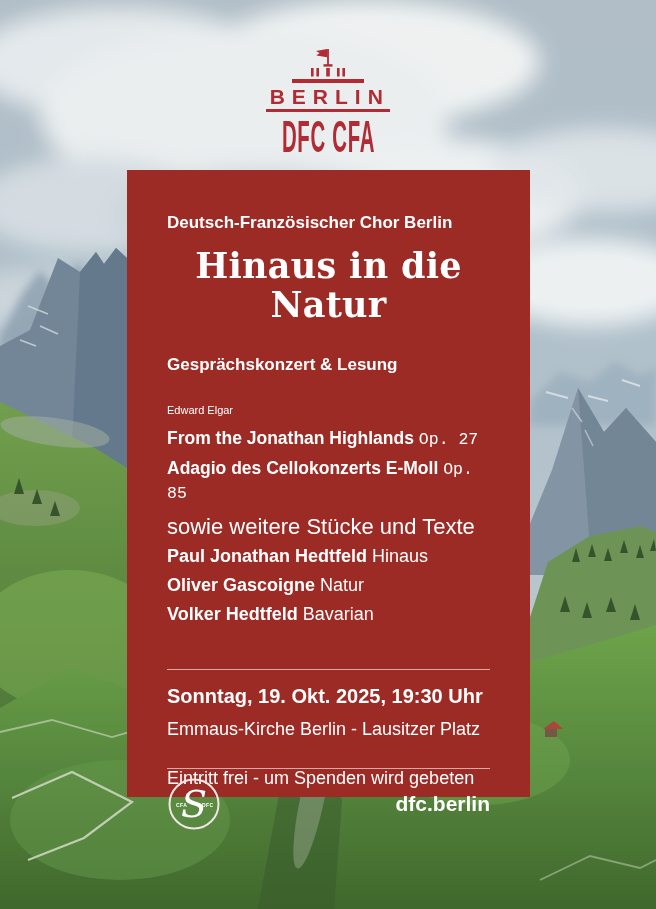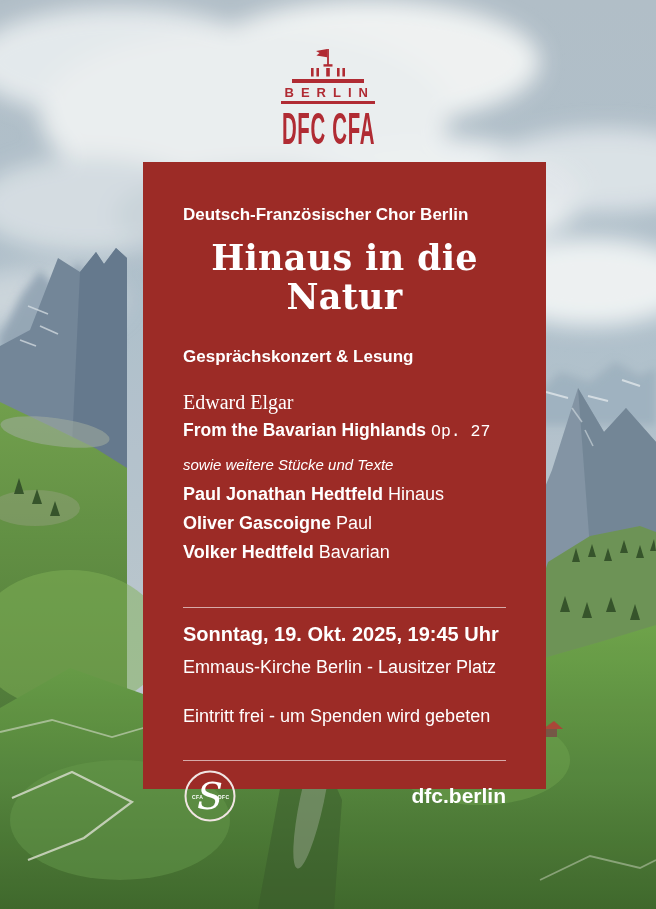--- a/index.html
+++ b/index.html
@@ -10,34 +10,34 @@
   *{box-sizing:border-box;}
   html,body{margin:0;padding:0;}
   body{width:656px;height:909px;font-family:"Liberation Sans",sans-serif;}
   .poster{position:relative;width:656px;height:909px;overflow:hidden;background:#b3c0ca;}
   .bg{position:absolute;left:0;top:0;width:656px;height:909px;display:block;}
 
   
   .brand{position:absolute;left:0;top:48px;width:656px;display:flex;flex-direction:column;align-items:center;color:var(--logo-red);}
   .brand .quad{display:block;margin-bottom:1px;}
   .brand .rule{width:72px;height:3.5px;background:var(--logo-red);margin-bottom:3px;}
-  .brand .city{font-weight:700;font-size:13px;letter-spacing:7px;text-indent:3.5px;border-bottom:3px solid var(--logo-red);padding-bottom:2px;line-height:1;}
+  .brand .city{font-weight:700;font-size:21px;letter-spacing:7px;text-indent:3.5px;border-bottom:3px solid var(--logo-red);padding-bottom:2px;line-height:1;}
   .brand .org{font-weight:700;font-size:30px;line-height:1;letter-spacing:1px;transform:scale(0.68,1.5);transform-origin:50% 12%;margin-top:4px;}
 
   
-  .card{position:absolute;left:127px;top:162px;width:403px;height:627px;background:var(--card-red);color:var(--text-white);padding:43px 40px 0 40px;margin-left:16px;}
+  .card{position:absolute;left:127px;top:170px;width:403px;height:627px;background:var(--card-red);color:var(--text-white);padding:43px 40px 0 40px;}
   .card p,.card h1{margin:0;}
   .kicker{font-size:17px;line-height:20px;font-weight:700;}
   .title{font-family:"DejaVu Serif","Liberation Serif",serif;font-weight:700;font-size:35px;line-height:39px;margin-top:13px !important;letter-spacing:.3px;text-align:center;}
   .subtitle{font-size:17px;line-height:20px;font-weight:700;margin-top:31px !important;}
-  .composer{font-size:20px;line-height:21px;margin-top:25px !important;font-family:Liberation Serif, serif;}
+  .composer{font-size:11px;line-height:21px;margin-top:25px !important;}
   .piece{font-size:17.5px;line-height:22px;margin-top:6px !important;}
   .piece .t{font-weight:700;}
   .piece .op{font-weight:400;font-size:16.5px;font-family:Liberation Mono, monospace;}
-  .more{font-size:15px;line-height:22px;margin-top:11px !important;font-style:italic;}
+  .more{font-size:22px;line-height:22px;margin-top:11px !important;}
   .performer{font-size:18px;line-height:22px;margin-top:7px !important;}
   .performer:first-of-type{margin-top:48px !important;}
   .performer .n{font-weight:700;}
   .divider{border:0;height:0;border-top:1.6px solid rgba(255,255,255,.6);margin:44px 0 0 0;}
   .date{font-size:20px;line-height:25px;font-weight:700;margin-top:14px !important;}
   .venue{font-size:18px;line-height:22px;margin-top:9px !important;}
   .admission{font-size:18px;line-height:22px;margin-top:27px !important;}
   .card-footer{position:absolute;left:40px;right:40px;top:598px;}
   .card-footer .divider2{border:0;height:0;border-top:1.6px solid rgba(255,255,255,.6);margin:0;}
   .footer-row{display:flex;align-items:center;justify-content:space-between;margin-top:8px;}
@@ -172,41 +172,45 @@
     <div class="org">DFC CFA</div>
   </header>
 
   <section class="card">
     <p class="kicker">Deutsch-Französischer Chor Berlin</p>
     <h1 class="title">Hinaus in die Natur</h1>
     <p class="subtitle">Gesprächskonzert &amp; Lesung</p>
 
     <p class="composer">Edward Elgar</p>
     <p class="piece">
-      <span class="t">From the Bavarian Highlands</span>
+      <span class="t">From the Jonathan Highlands</span>
       <span class="op">Op. 27</span>
+    </p>
+    <p class="piece">
+      <span class="t">Adagio des Cellokonzerts E-Moll</span>
+      <span class="op">Op. 85</span>
     </p>
     <p class="more">sowie weitere Stücke und Texte</p>
 
     <p class="performer">
       <span class="n">Paul Jonathan Hedtfeld</span>
       <span class="r">Hinaus</span>
     </p>
     <p class="performer">
       <span class="n">Oliver Gascoigne</span>
-      <span class="r">Paul</span>
+      <span class="r">Natur</span>
     </p>
     <p class="performer">
       <span class="n">Volker Hedtfeld</span>
       <span class="r">Bavarian</span>
     </p>
 
     <hr class="divider">
 
-    <p class="date">Sonntag, 19. Okt. 2025, 19:45 Uhr</p>
+    <p class="date">Sonntag, 19. Okt. 2025, 19:30 Uhr</p>
     <p class="venue">Emmaus-Kirche Berlin - Lausitzer Platz</p>
     <p class="admission">Eintritt frei - um Spenden wird gebeten</p>
 
     <div class="card-footer">
       <hr class="divider2">
       <div class="footer-row">
         <svg class="seal" width="54" height="54" viewBox="0 0 54 54" aria-hidden="true">
           <circle cx="27" cy="27" r="24.5" fill="none" stroke="#f1e5e3" stroke-width="2"></circle>
           <text x="9" y="29.5" font-size="5" font-weight="bold" fill="#ffffff" font-family="Liberation Sans, sans-serif" letter-spacing="0.4">CFA</text>
           <text x="35" y="29.5" font-size="5" font-weight="bold" fill="#ffffff" font-family="Liberation Sans, sans-serif" letter-spacing="0.4">DFC</text>

